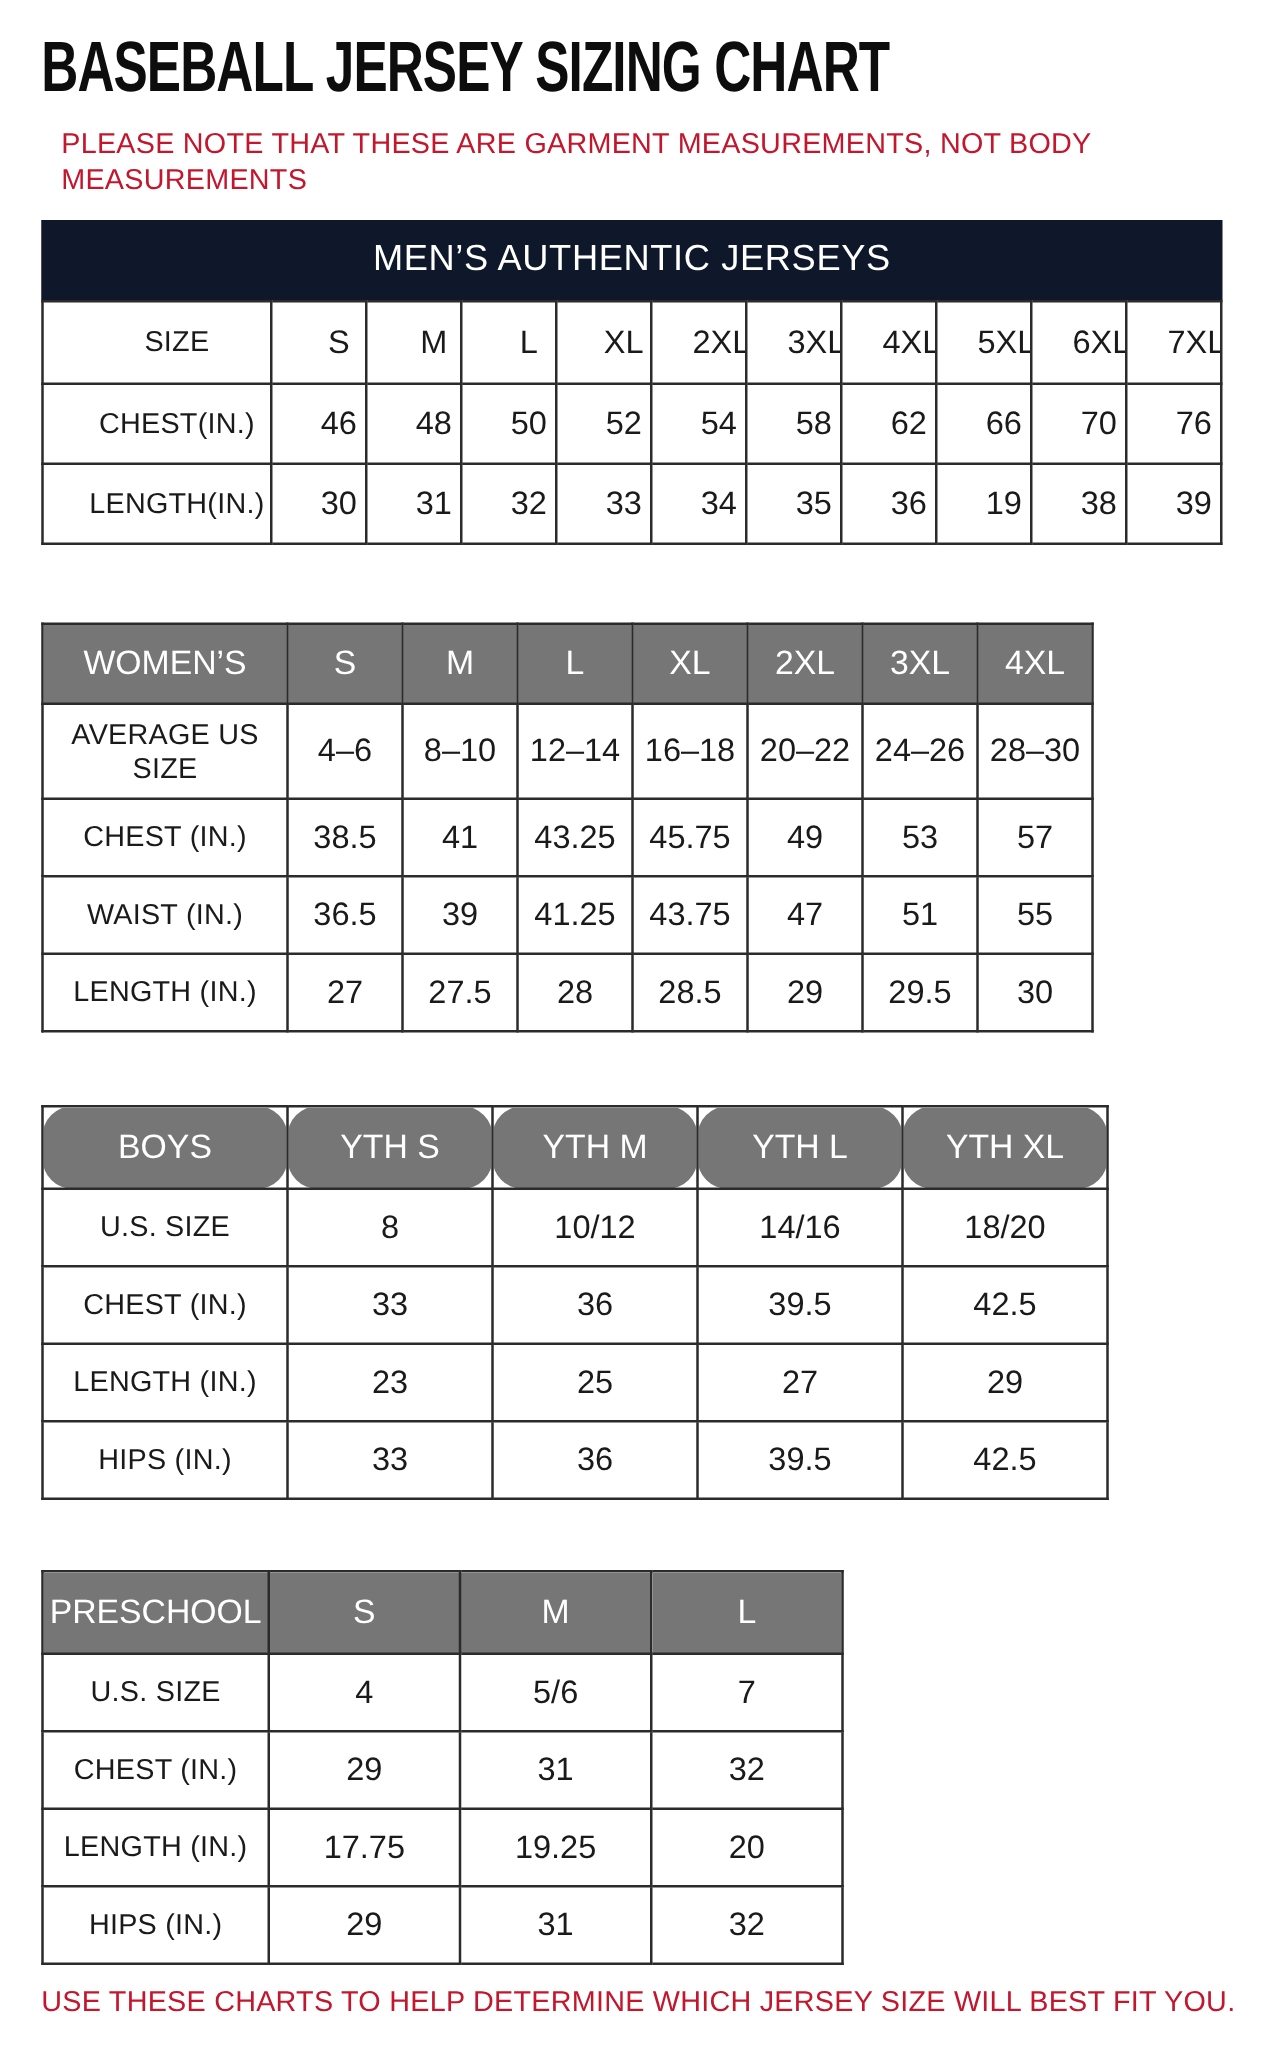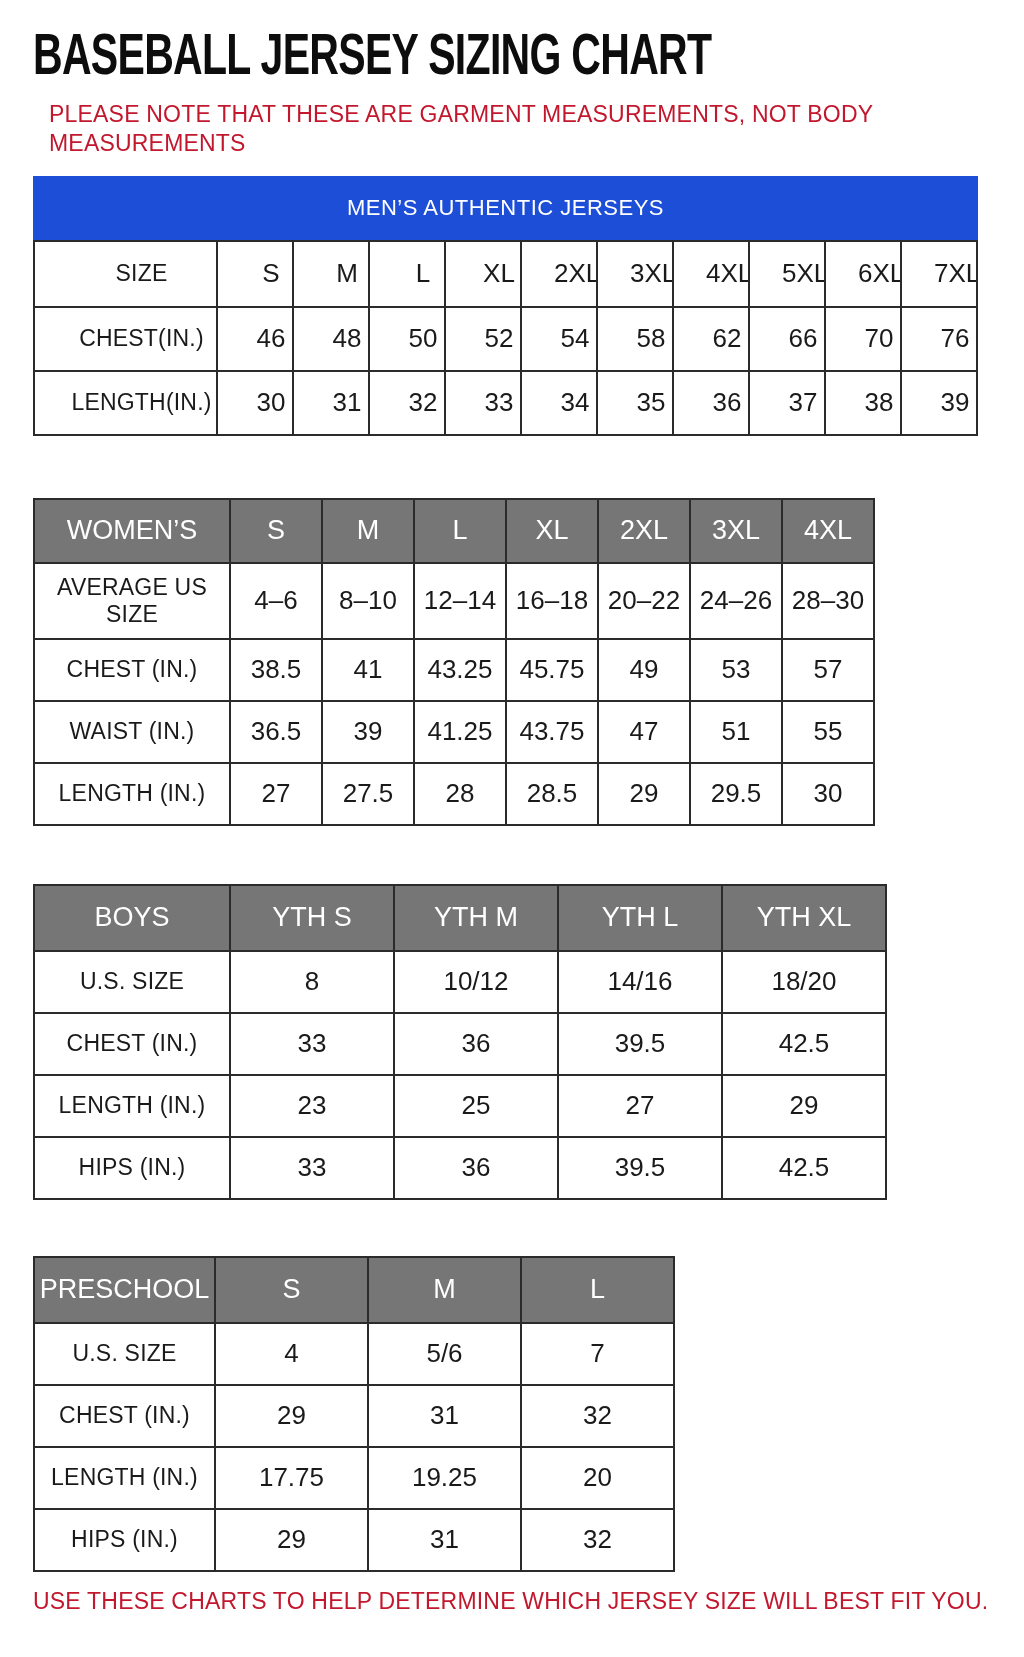--- a/index.html
+++ b/index.html
@@ -36,24 +36,24 @@
   .note-bottom{
     margin-top:16px;
     font-size:23px;
     color:#c2172d;
     letter-spacing:0.2px;
     white-space:nowrap;
   }
 
   
   .banner{
-    background:#1d4ed8;
+    background:#0f172a;
     color:#ffffff;
     display:flex;align-items:center;justify-content:center;
-    font-size:22px;
+    font-size:29px;
     letter-spacing:0.5px;
   }
   .mens-banner{width:945px;height:64px;margin-top:18px;}
 
   
   table{
     border-collapse:collapse;
     table-layout:fixed;
     text-align:center;
   }
@@ -77,21 +77,21 @@
   .t-mens td{height:62px;padding-left:32px;}
   .t-mens tr.first td{height:64px;}
 
   .t-womens{width:840px;margin-top:62px;}
   .t-womens th{height:62px;}
   .t-womens td{height:60px;}
   .t-womens tr.tall td{height:74px;}
   .t-womens td.lbl{line-height:1.15;}
 
   .t-boys{width:852px;margin-top:58px;}
-  .t-boys th{height:64px;}
+  .t-boys th{height:64px;border-radius:24px;}
   .t-boys td{height:60px;}
 
   .t-preschool{width:640px;margin-top:56px;border-radius:17px;}
   .t-preschool th{height:64px;}
   .t-preschool td{height:60px;}
 </style>
 </head>
 <body>
 
 <div class="page">
@@ -144,21 +144,21 @@
     </tr>
     <tr>
       <td class="lbl">LENGTH(IN.)</td>
       <td>30</td>
       <td>31</td>
       <td>32</td>
       <td>33</td>
       <td>34</td>
       <td>35</td>
       <td>36</td>
-      <td>37</td>
+      <td>19</td>
       <td>38</td>
       <td>39</td>
     </tr>
   </tbody>
     </table>
 
   <table class="t-womens">
     <colgroup>
       <col style="width:196px">
         <col style="width:92px">

